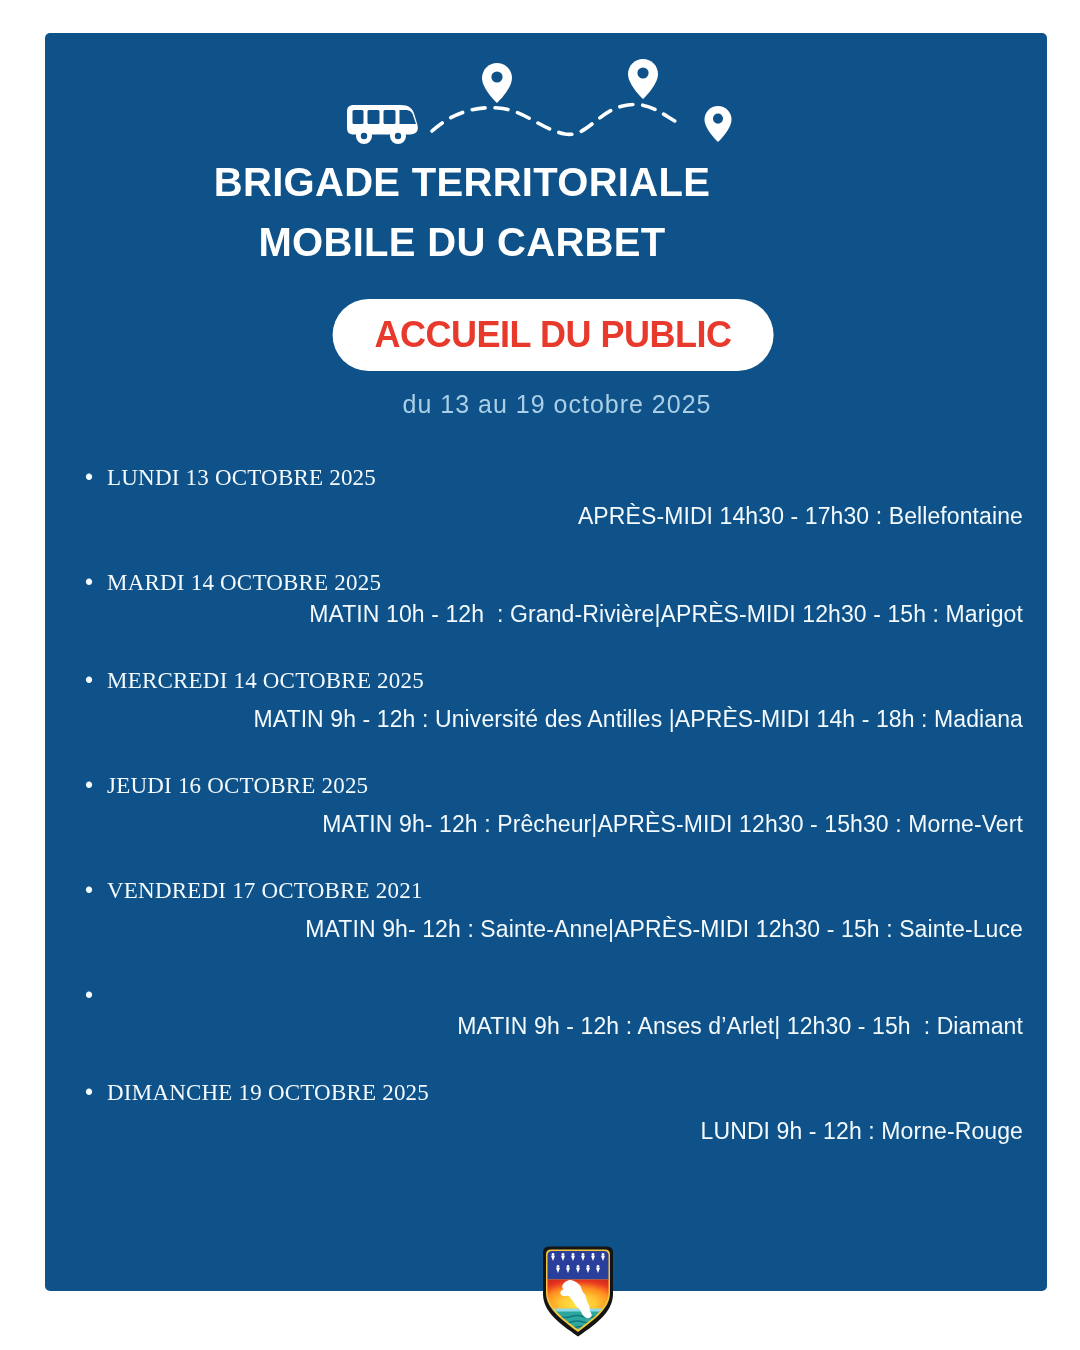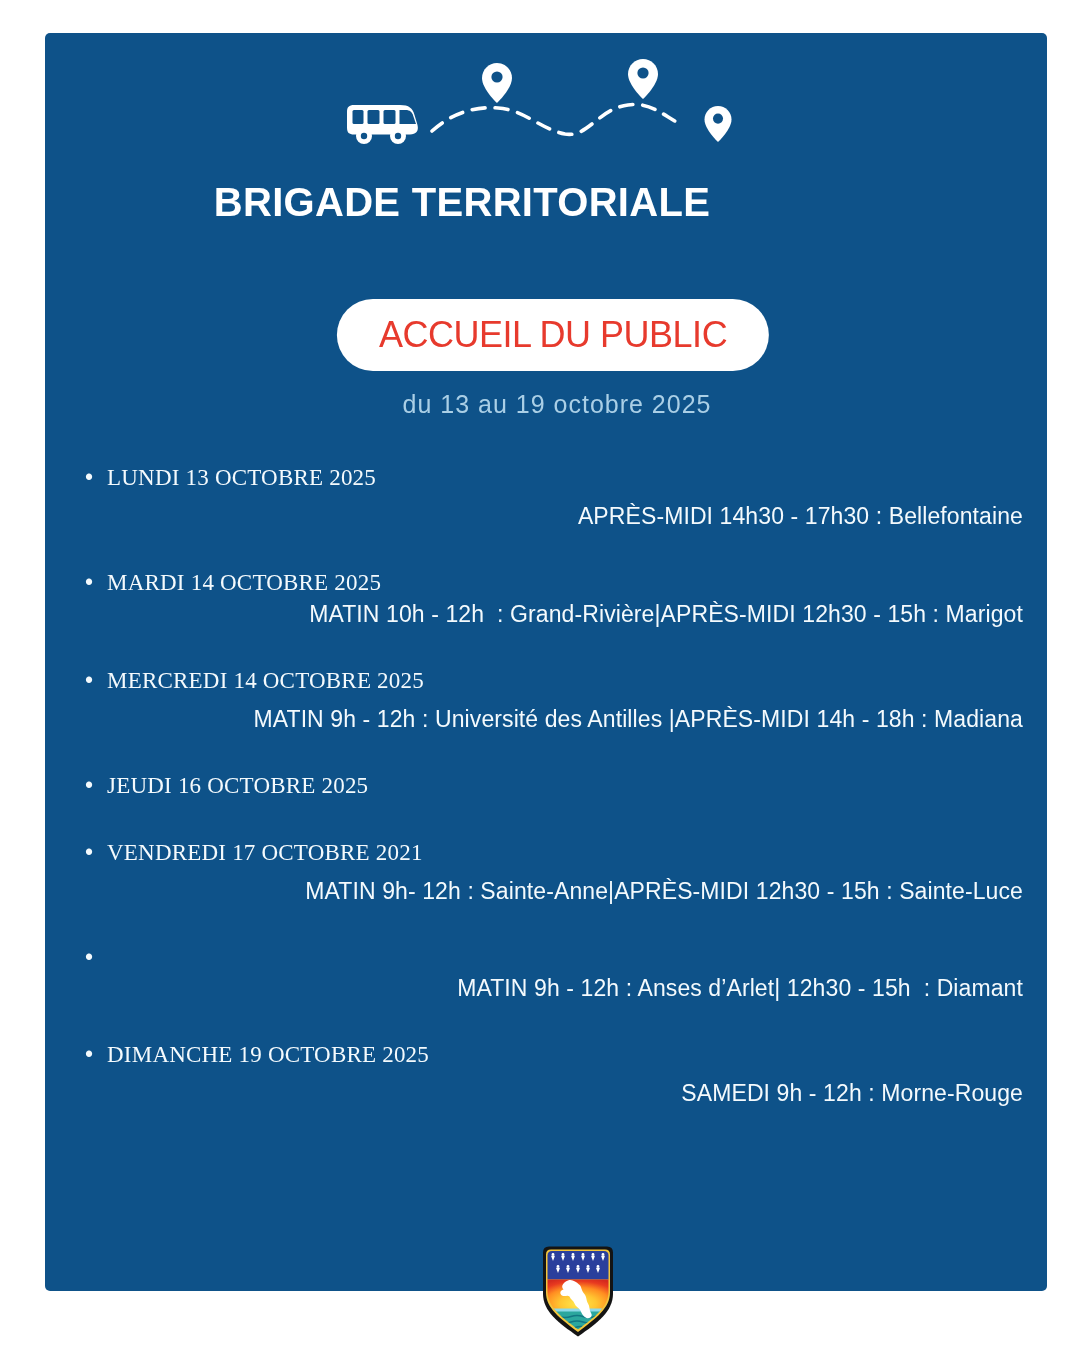--- a/index.html
+++ b/index.html
@@ -9,31 +9,31 @@
     font-family:"Liberation Sans","DejaVu Sans",sans-serif;
   }
   .panel{
     position:absolute;left:45px;top:33px;width:1002px;height:1258px;
     background:#0e5289;border-radius:5px;
   }
   
   .route-svg{position:absolute;left:340px;top:55px;width:400px;height:95px;}
   
   .title{
-    position:absolute;left:0;top:172px;width:924px;text-align:center;
+    position:absolute;left:0;top:152px;width:924px;text-align:center;
     color:#ffffff;font-size:40px;font-weight:800;line-height:60px;
     letter-spacing:0.3px;
   }
   
   .badge{
     position:absolute;top:299px;left:50%;
     transform:translateX(calc(-50% + 13px));
     background:#ffffff;border-radius:36px;
     padding:15px 42px;
-    color:#e73a2d;font-size:36px;font-weight:400;letter-spacing:-0.5px;
+    color:#e73a2d;font-size:36px;font-weight:700;letter-spacing:-0.5px;
     white-space:nowrap;
   }
   
   .date-range{
     position:absolute;top:390px;left:0;width:1080px;text-align:center;
     color:#aacfe6;font-size:25px;font-weight:400;letter-spacing:1px;
   }
   .date-range span{position:relative;left:17px;margin-top:12px;}
   
   .schedule{
@@ -81,20 +81,21 @@
   </g>
 
   <g transform="translate(378,51) scale(0.9)">
     <path d="M0 0 C-8.3 0 -15 6.7 -15 15 C-15 26 0 40 0 40 C0 40 15 26 15 15 C15 6.7 8.3 0 0 0 Z" fill="#ffffff"></path>
     <circle cx="0" cy="14" r="5.6" fill="#0e5289"></circle>
   </g>
 </svg>
 
 <h1 class="title" style="margin:0;">
   <div>BRIGADE TERRITORIALE</div>
+  <div>MOBILE DU CARBET</div>
 </h1>
 
 <div class="badge">ACCUEIL DU PUBLIC</div>
 
 <div class="date-range">
   <span>du 13 au 19 octobre 2025</span>
 </div>
 
 <div class="schedule">
 
@@ -120,20 +121,21 @@
       <span class="day-text">MERCREDI 14 OCTOBRE 2025</span>
     </div>
     <div class="entry-detail">MATIN 9h - 12h : Université des Antilles |APRÈS-MIDI 14h - 18h : Madiana</div>
   </div>
 
   <div class="entry">
     <div class="entry-day">
       <span class="bullet">•</span>
       <span class="day-text">JEUDI 16 OCTOBRE 2025</span>
     </div>
+    <div class="entry-detail">MATIN 9h- 12h : Prêcheur|APRÈS-MIDI 12h30 - 15h30 : Morne-Vert</div>
   </div>
 
   <div class="entry">
     <div class="entry-day">
       <span class="bullet">•</span>
       <span class="day-text">VENDREDI 17 OCTOBRE 2021</span>
     </div>
     <div class="entry-detail">MATIN 9h- 12h : Sainte-Anne|APRÈS-MIDI 12h30 - 15h : Sainte-Luce</div>
   </div>
 
@@ -142,21 +144,21 @@
       <span class="bullet">•</span>
     </div>
     <div class="entry-detail">MATIN 9h - 12h : Anses d’Arlet| 12h30 - 15h  : Diamant</div>
   </div>
 
   <div class="entry">
     <div class="entry-day">
       <span class="bullet">•</span>
       <span class="day-text">DIMANCHE 19 OCTOBRE 2025</span>
     </div>
-    <div class="entry-detail">SAMEDI 9h - 12h : Morne-Rouge</div>
+    <div class="entry-detail">LUNDI 9h - 12h : Morne-Rouge</div>
   </div>
 
 </div>
 
 <svg class="shield-svg" viewBox="0 0 78 92" aria-hidden="true">
   <defs>
     <radialGradient id="sunset" cx="0.5" cy="0.78" r="0.85">
       <stop offset="0" stop-color="#ffe94d"></stop>
       <stop offset="0.35" stop-color="#ffc531"></stop>
       <stop offset="0.62" stop-color="#ff8d21"></stop>

